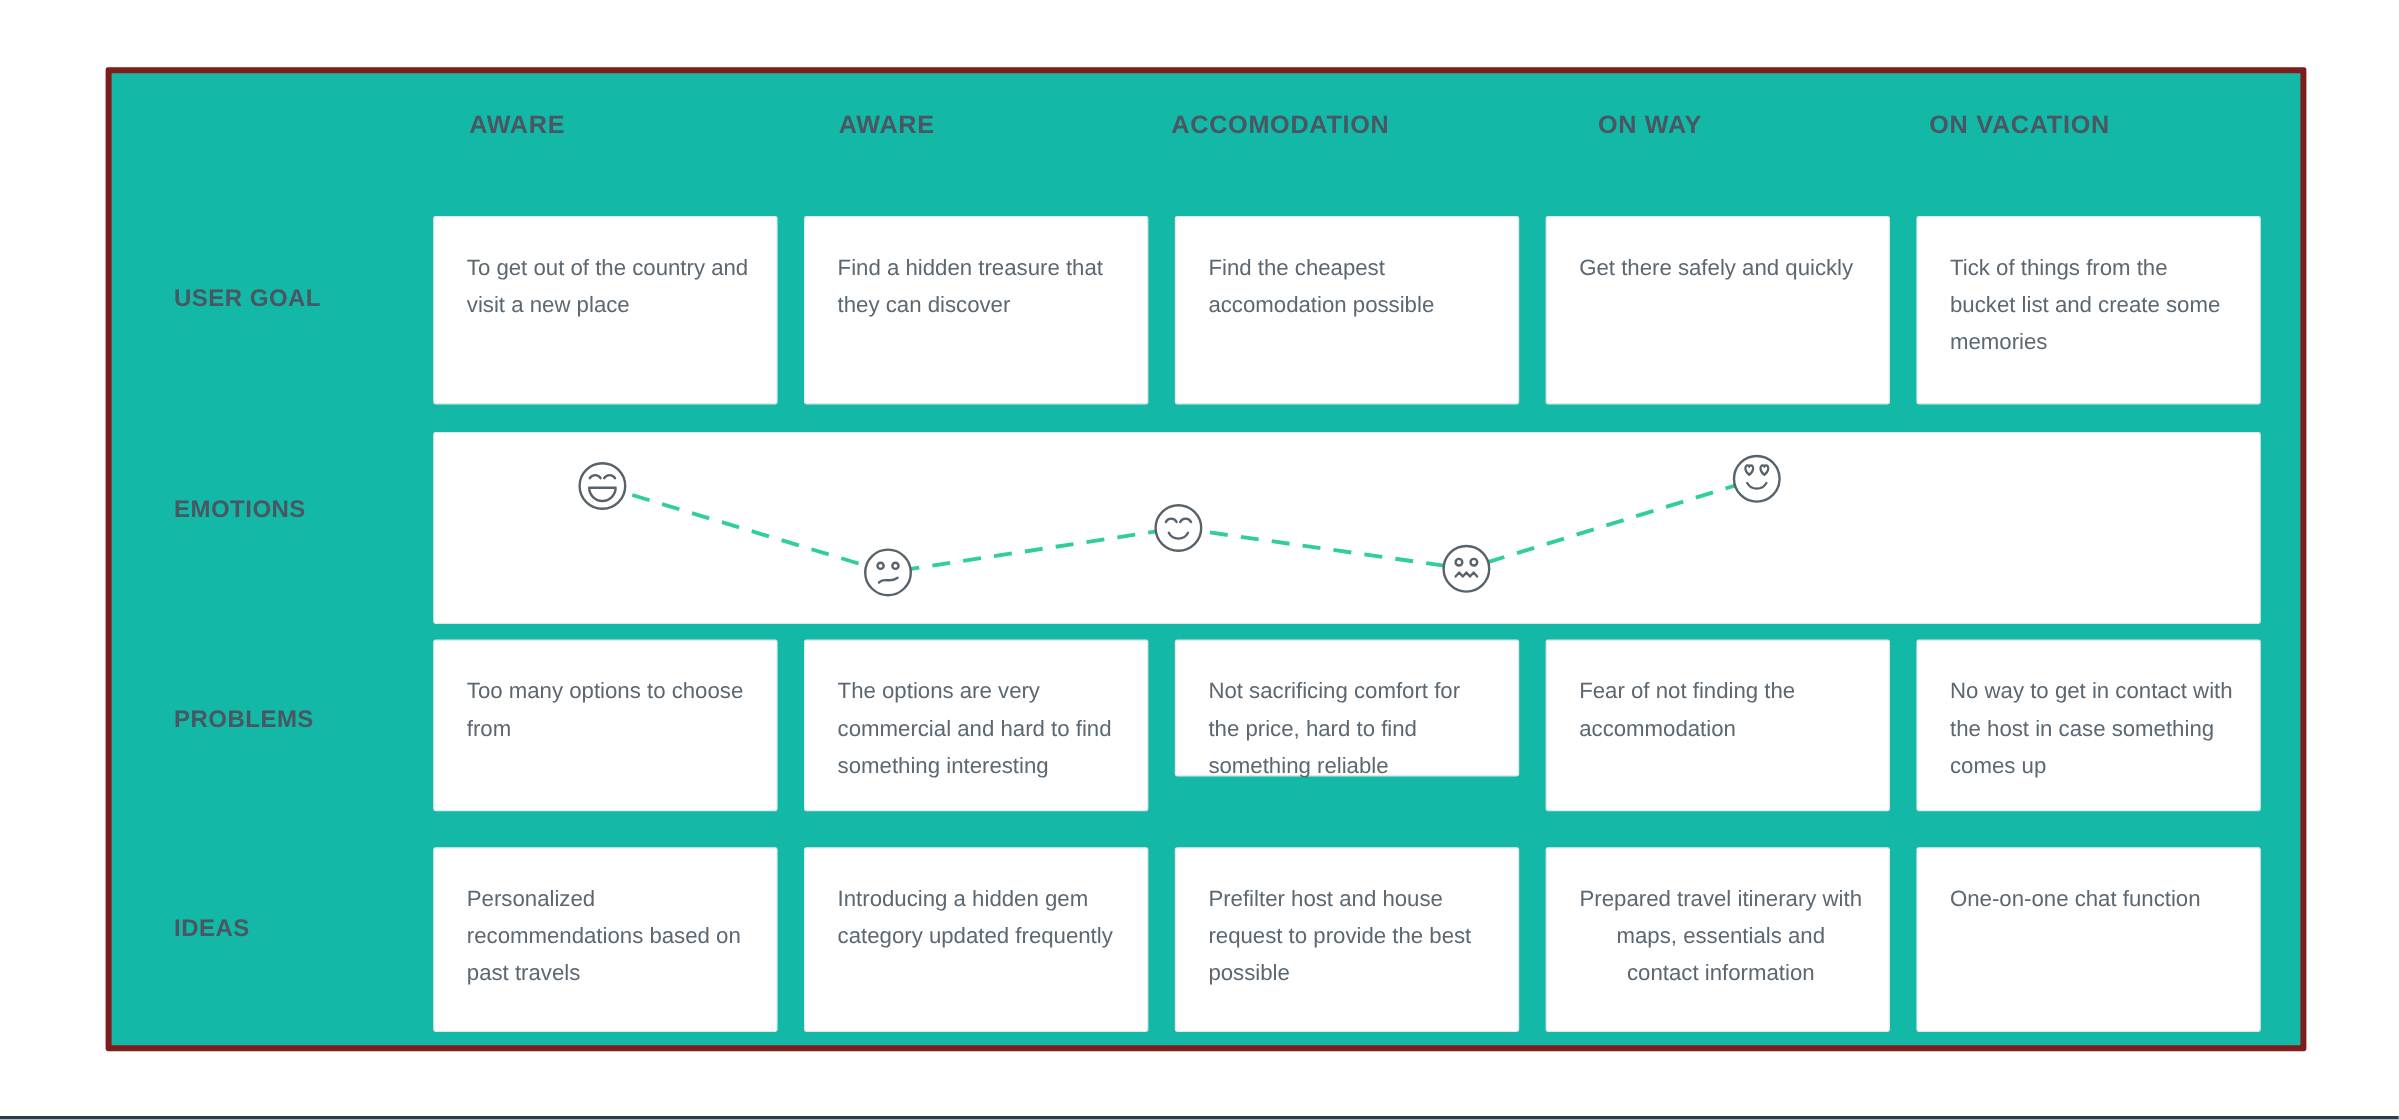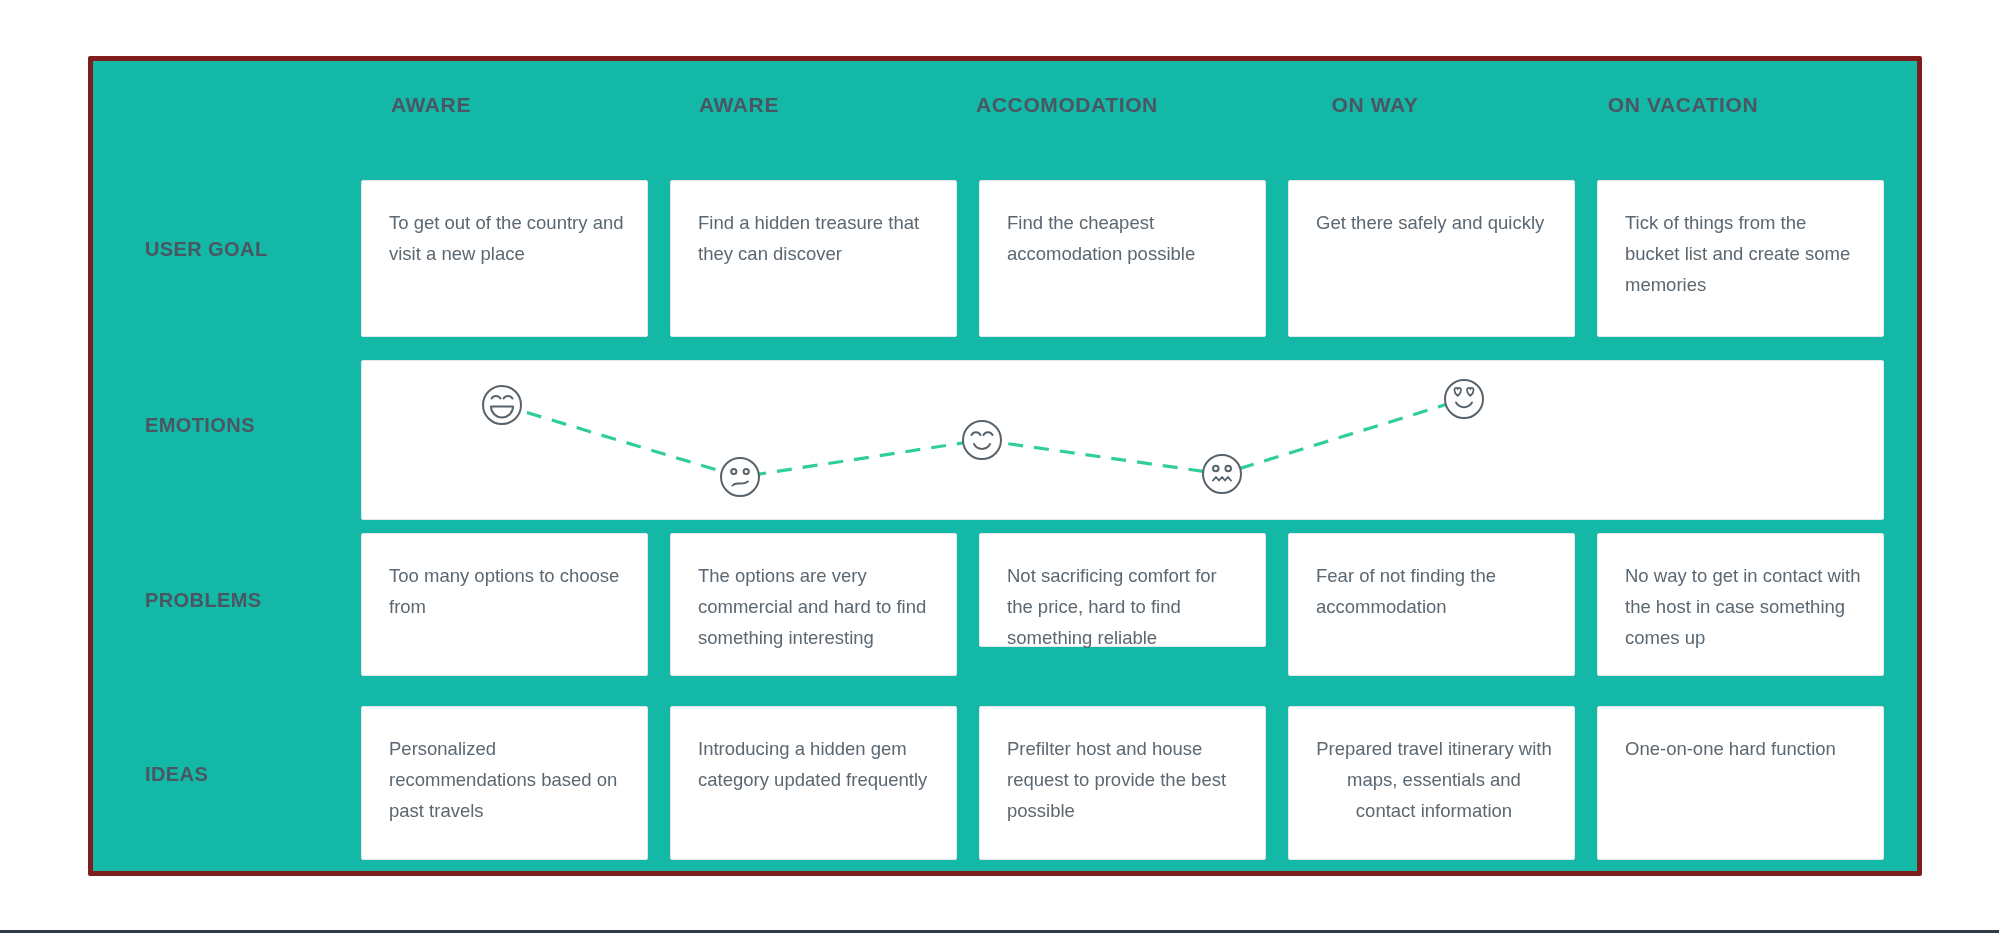--- a/index.html
+++ b/index.html
@@ -176,19 +176,19 @@
     <div class="cell" style="left:577px;  top:645px; width:287px; height:154px;">
       <div class="cell-text">Introducing a hidden gem category updated frequently</div>
     </div>
     <div class="cell" style="left:886px;  top:645px; width:287px; height:154px;">
       <div class="cell-text">Prefilter host and house request to provide the best possible</div>
     </div>
     <div class="cell" style="left:1195px; top:645px; width:287px; height:154px;text-align:center;">
       <div class="cell-text">Prepared travel itinerary with maps, essentials and contact information</div>
     </div>
     <div class="cell" style="left:1504px; top:645px; width:287px; height:154px;">
-      <div class="cell-text">One-on-one hard function</div>
+      <div class="cell-text">One-on-one chat function</div>
     </div>
 
   </div>
 
   <div class="page-bottom-rule"></div>
 </div>
 
 </body></html>

